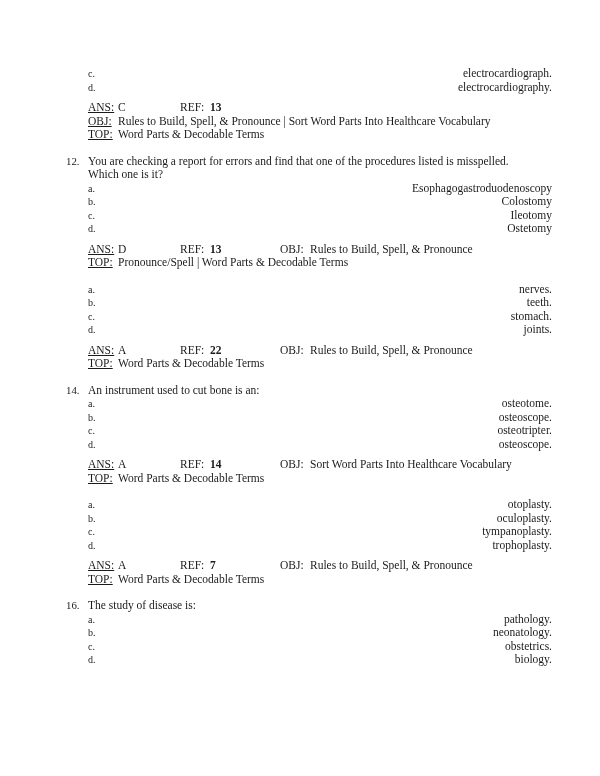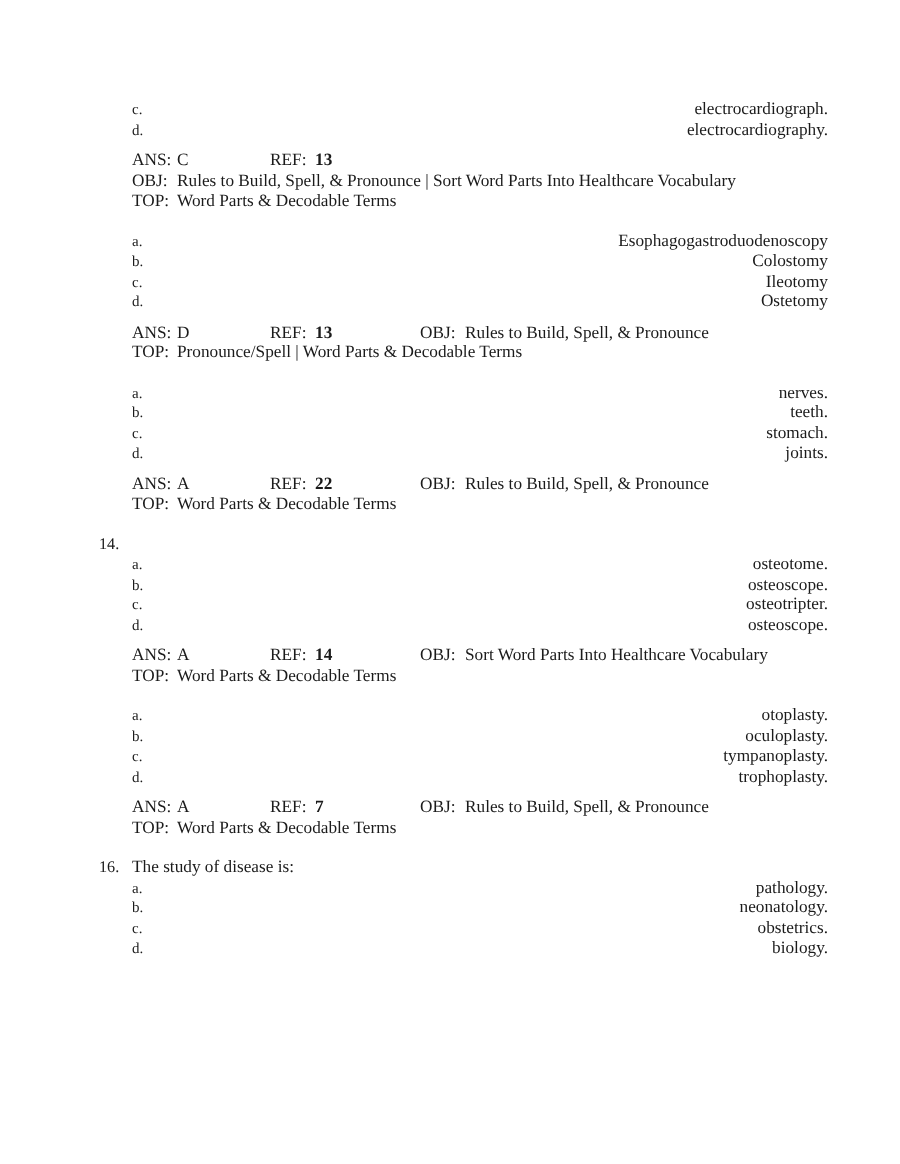--- a/index.html
+++ b/index.html
@@ -23,21 +23,21 @@
   .q-row { display: flex; align-items: baseline; }
   .q-num { flex: 0 0 22px; font-size: 10.8px; }
   .q-text { max-width: 440px; }
 
   .opt-row { display: flex; align-items: baseline; margin-left: 22px; }
   .opt-letter { flex: 0 0 17px; font-size: 10px; }
   .opt-text { flex: 1; text-align: right; }
 
   .ans-line { display: flex; align-items: baseline; margin-left: 22px; margin-top: 7px; }
   .meta-line { display: flex; align-items: baseline; margin-left: 22px; }
-  .lbl { flex: 0 0 30px; }
+  .lbl { flex: 0 0 30px; text-decoration: underline; }
   .val-ans { flex: 0 0 62px; }
   .lbl-ref { flex: 0 0 30px; }
   .val-ref { flex: 0 0 70px; font-weight: bold; }
   .lbl-obj { flex: 0 0 30px; }
   .val-rest { flex: 1; }
 </style>
 </head>
 <body>
 
 <div class="page">
@@ -61,20 +61,24 @@
       <span class="lbl">OBJ:</span>
       <span class="val-rest">Rules to Build, Spell, &amp; Pronounce | Sort Word Parts Into Healthcare Vocabulary</span>
     </div>
     <div class="meta-line">
       <span class="lbl">TOP:</span>
       <span class="val-rest">Word Parts &amp; Decodable Terms</span>
     </div>
   </section>
 
   <section class="question-block">
+    <div class="q-row">
+      <span class="q-num">12.</span>
+      <span class="q-text">You are checking a report for errors and find that one of the procedures listed is misspelled. Which one is it?</span>
+    </div>
     <div class="opt-row">
       <span class="opt-letter">a.</span>
       <span class="opt-text">Esophagogastroduodenoscopy</span>
     </div>
     <div class="opt-row">
       <span class="opt-letter">b.</span>
       <span class="opt-text">Colostomy</span>
     </div>
     <div class="opt-row">
       <span class="opt-letter">c.</span>
@@ -125,20 +129,21 @@
     </div>
     <div class="meta-line">
       <span class="lbl">TOP:</span>
       <span class="val-rest">Word Parts &amp; Decodable Terms</span>
     </div>
   </section>
 
   <section class="question-block">
     <div class="q-row">
       <span class="q-num">14.</span>
+      <span class="q-text">An instrument used to cut bone is an:</span>
     </div>
     <div class="opt-row">
       <span class="opt-letter">a.</span>
       <span class="opt-text">osteotome.</span>
     </div>
     <div class="opt-row">
       <span class="opt-letter">b.</span>
       <span class="opt-text">osteoscope.</span>
     </div>
     <div class="opt-row">

